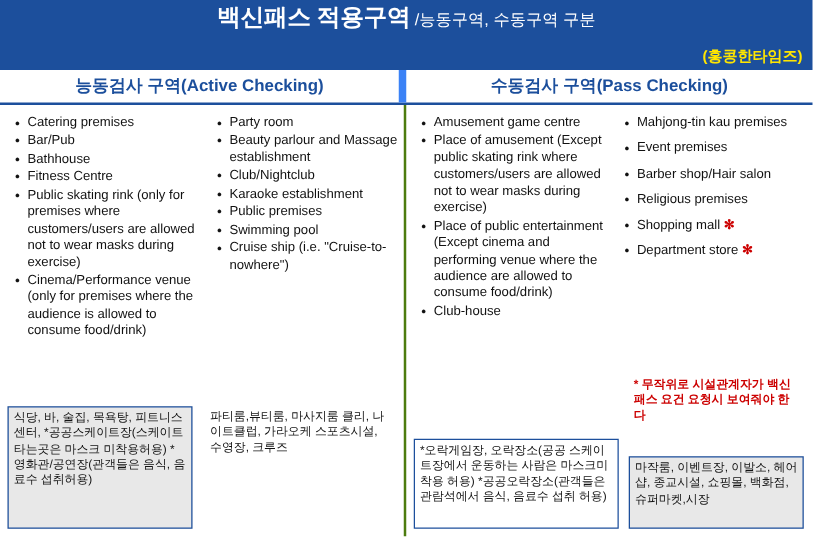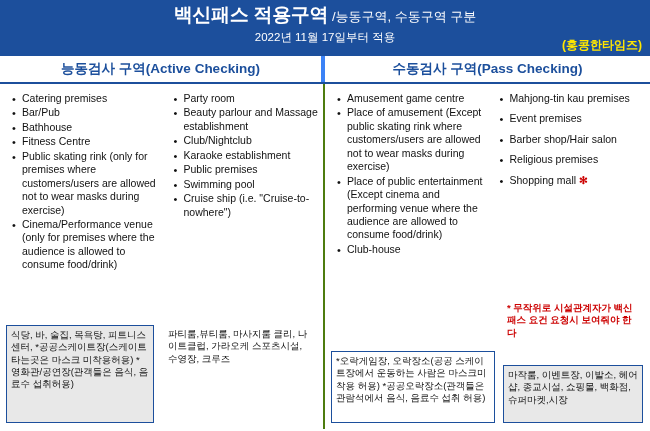--- a/index.html
+++ b/index.html
@@ -66,21 +66,21 @@
   }
   .col-head {
     flex: 1 1 50%;
     text-align: center;
     font-size: 13.5px;
     font-weight: bold;
     color: #1c4f9c;
     line-height: 26px;
     box-sizing: border-box;
   }
-  .col-head.left { border-right: 4px solid #3b82f6; }
+  .col-head.left { border-right: 6px solid #3b82f6; }
   .rule {
     height: 2px;
     background: #1c4f9c;
     margin: 0;
   }
   
   .body {
     display: flex;
     height: 345px;
     box-sizing: border-box;
@@ -150,21 +150,20 @@
 </style>
 </head>
 <body>
 
 <div class="page">
 
   <div class="header">
     <span class="header-title-line">
       <span class="title-main">백신패스 적용구역</span><span class="title-sub"> /능동구역, 수동구역 구분</span>
     </span>
-    <span class="header-sub">2022년 11월 17일부터 적용</span>
     <span class="header-credit">(홍콩한타임즈)</span>
   </div>
 
   <div class="col-head-row">
     <div class="col-head left">능동검사 구역(Active Checking)</div>
     <div class="col-head right">수동검사 구역(Pass Checking)</div>
   </div>
   <div class="rule"></div>
 
   <div class="body">
@@ -204,20 +203,21 @@
           <li>Club-house</li>
         </ul>
       </div>
       <div class="quad">
         <ul class="items spaced">
           <li><span>Mahjong-tin kau premises</span></li>
           <li><span>Event premises</span></li>
           <li><span>Barber shop/Hair salon</span></li>
           <li><span>Religious premises</span></li>
           <li><span>Shopping mall</span> <span class="star-mark">✻</span></li>
+          <li><span>Department store</span> <span class="star-mark">✻</span></li>
         </ul>
       </div>
       <div class="note note-3 plain-bg">*오락게임장, 오락장소(공공 스케이트장에서 운동하는 사람은 마스크미착용 허용) *공공오락장소(관객들은 관람석에서 음식, 음료수 섭취 허용)</div>
       <div class="note red" style="left:178px; bottom:78px; width:140px; height:52px; border:none;">* 무작위로 시설관계자가 백신패스 요건 요청시 보여줘야 한다</div>
       <div class="note note-4">마작룸, 이벤트장, 이발소, 헤어샵, 종교시설, 쇼핑몰, 백화점, 슈퍼마켓,시장</div>
     </div>
 
   </div>
 </div>
 

